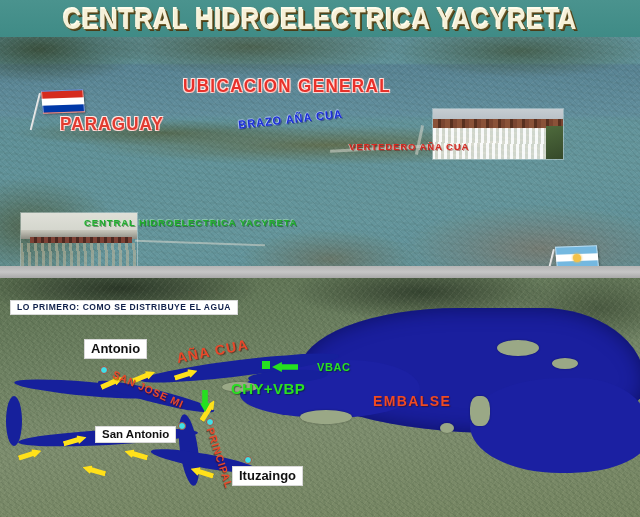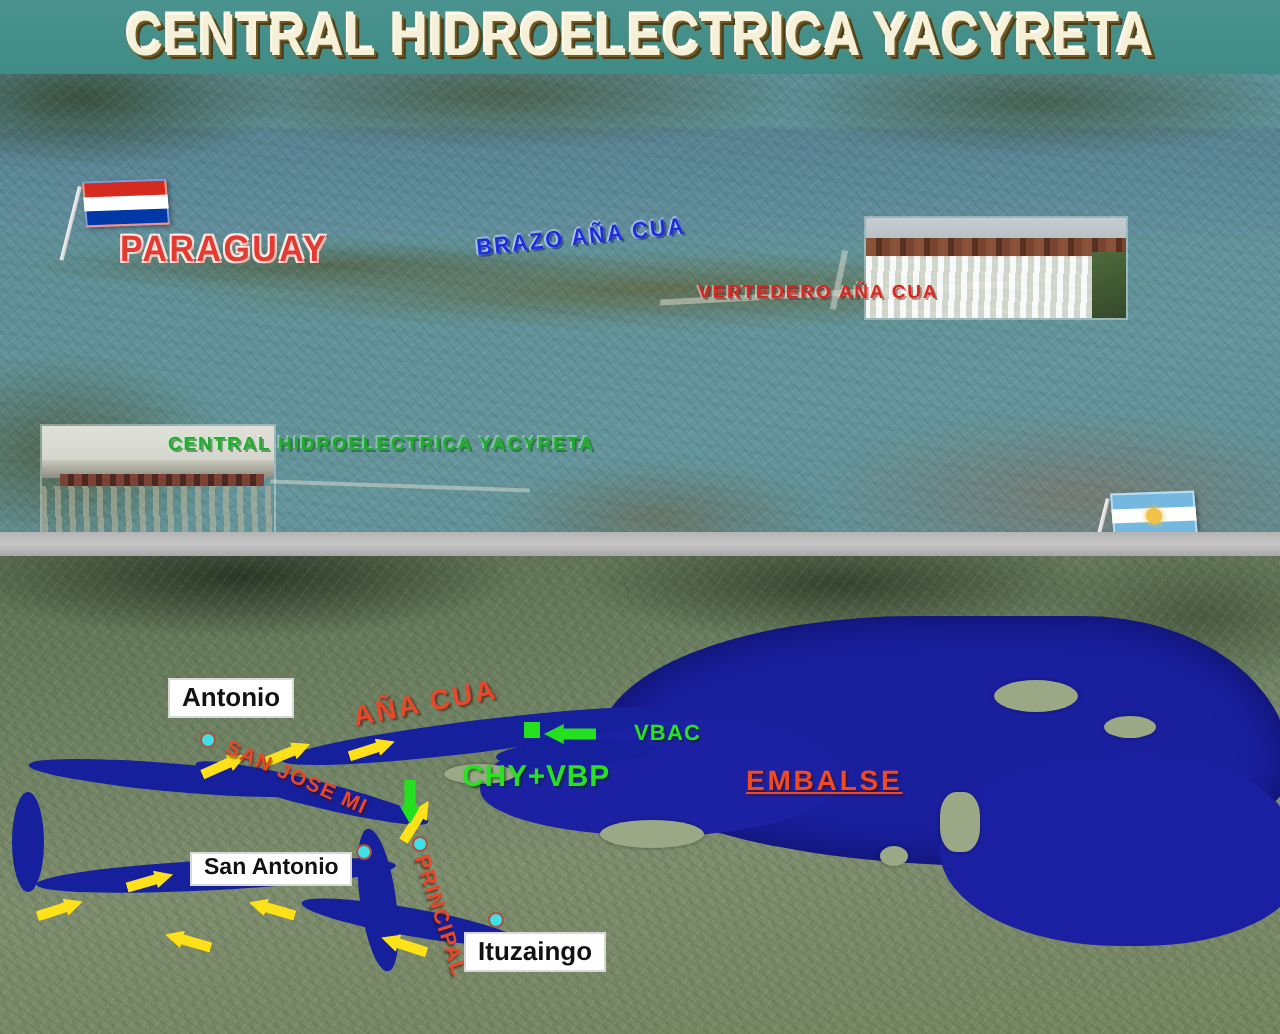--- a/index.html
+++ b/index.html
@@ -257,22 +257,22 @@
   .red-txt {
     position: absolute; color: #e8482a; font-weight: bold; white-space: nowrap;
     text-shadow: 1px 1px 1px rgba(70,10,0,0.55);
   }
   #lbl-anacua { left: 176px; top: 65px; font-size: 14px; letter-spacing: 1.3px;
     transform: rotate(-11deg); }
   #lbl-sanjose { left: 110px; top: 105px; font-size: 10.5px; letter-spacing: 0.8px;
     transform: rotate(24deg); }
   #lbl-principal { left: 216px; top: 148px; font-size: 10.5px; letter-spacing: 0.8px;
     transform: rotate(72deg); transform-origin: left top; }
-  #lbl-embalse { left: 373px; top: 104px; font-size: 14px; letter-spacing: 1.4px;
-    color: #f04a22; text-decoration: underline; }
+  #lbl-embalse { left: 373px; top: 115px; font-size: 14px; letter-spacing: 1.4px;
+    color: #f04a22; }
 </style>
 </head>
 <body>
 
 <div id="slide">
 
   <div id="title-bar">
     <div id="title-text">CENTRAL HIDROELECTRICA YACYRETA</div>
   </div>
 
@@ -303,20 +303,21 @@
       <div class="ins-green-r"></div>
     </div>
 
     <div id="inset-central" class="inset">
       <div class="ins2-sky"></div>
       <div class="ins2-dam"></div>
       <div class="ins2-units"></div>
       <div class="ins2-water"></div>
     </div>
 
+    <div id="lbl-ubicacion" class="lbl">UBICACION GENERAL</div>
     <div id="lbl-paraguay" class="lbl">PARAGUAY</div>
     <div id="lbl-brazo" class="lbl">BRAZO AÑA CUA</div>
     <div id="lbl-vertedero" class="lbl">VERTEDERO AÑA CUA</div>
     <div id="lbl-central" class="lbl">CENTRAL HIDROELECTRICA YACYRETA</div>
 
   </div>
 
   <div id="separator"></div>
 
   <div id="panel-bottom">
@@ -355,20 +356,21 @@
 
     <div class="arrow-g" style="left:272px; top:84px;"></div>
     <div class="arrow-g-down" style="left:200px; top:112px;"></div>
     <div class="sq-green" style="left:262px; top:83px;"></div>
 
     <div class="dot-cyan" style="left:100px; top:88px;"></div>
     <div class="dot-cyan" style="left:178px; top:144px;"></div>
     <div class="dot-cyan" style="left:244px; top:178px;"></div>
     <div class="dot-cyan" style="left:206px; top:140px;"></div>
 
+    <div id="banner-lo-primero" class="white-label">LO PRIMERO: COMO SE DISTRIBUYE EL AGUA</div>
 
     <div id="lbl-ayolas" class="white-label">Antonio</div>
     <div id="lbl-ituzaingo" class="white-label">Ituzaingo</div>
     <div id="lbl-sanantonio" class="white-label">San Antonio</div>
 
     <div id="lbl-vbac" class="green-txt">VBAC</div>
     <div id="lbl-chyvbp" class="green-txt">CHY+VBP</div>
 
     <div id="lbl-anacua" class="red-txt">AÑA CUA</div>
     <div id="lbl-sanjose" class="red-txt">SAN JOSE MI</div>

